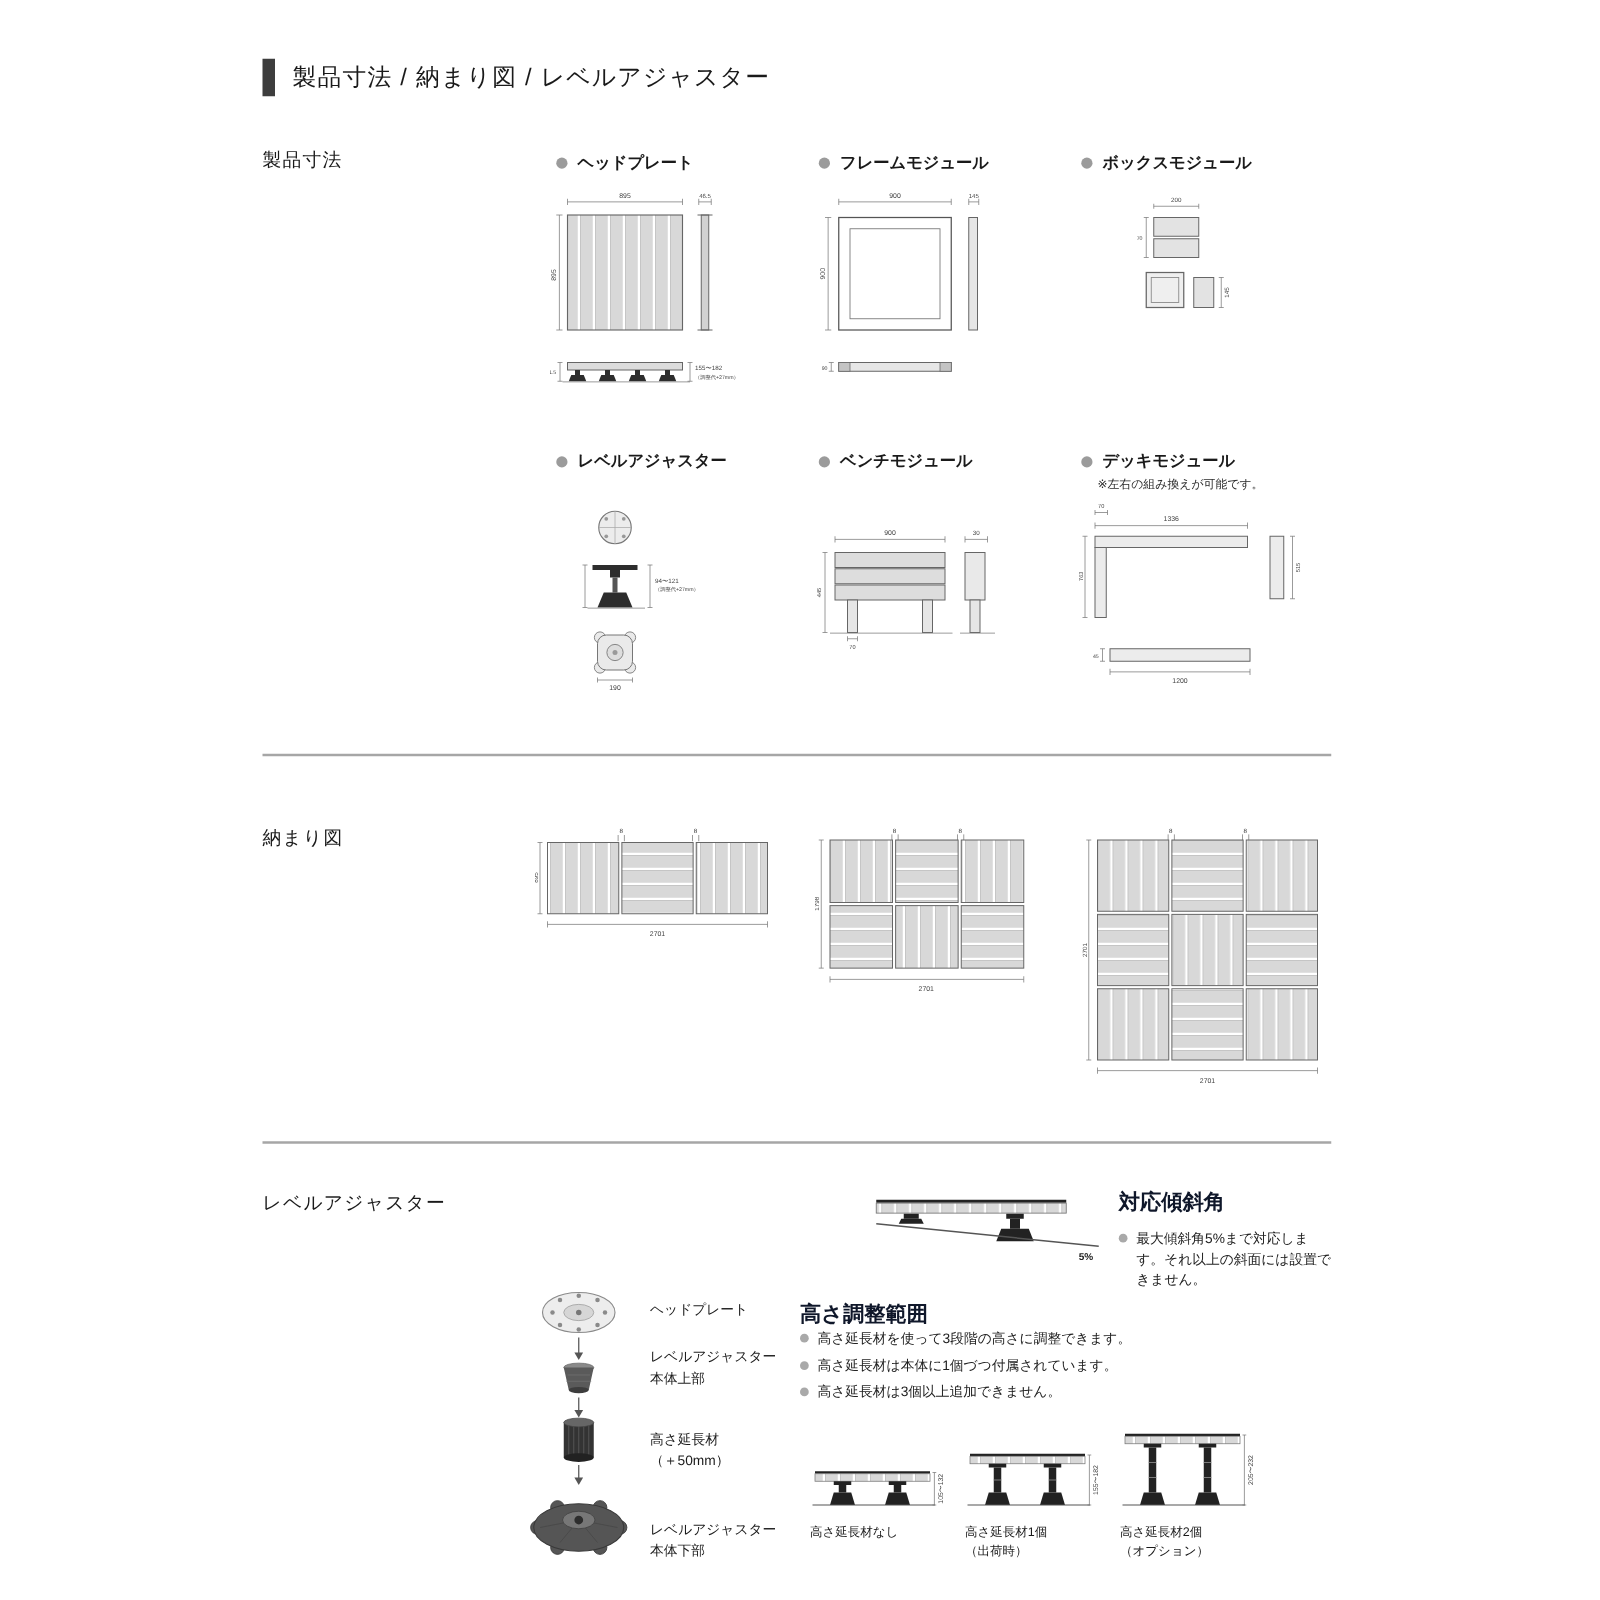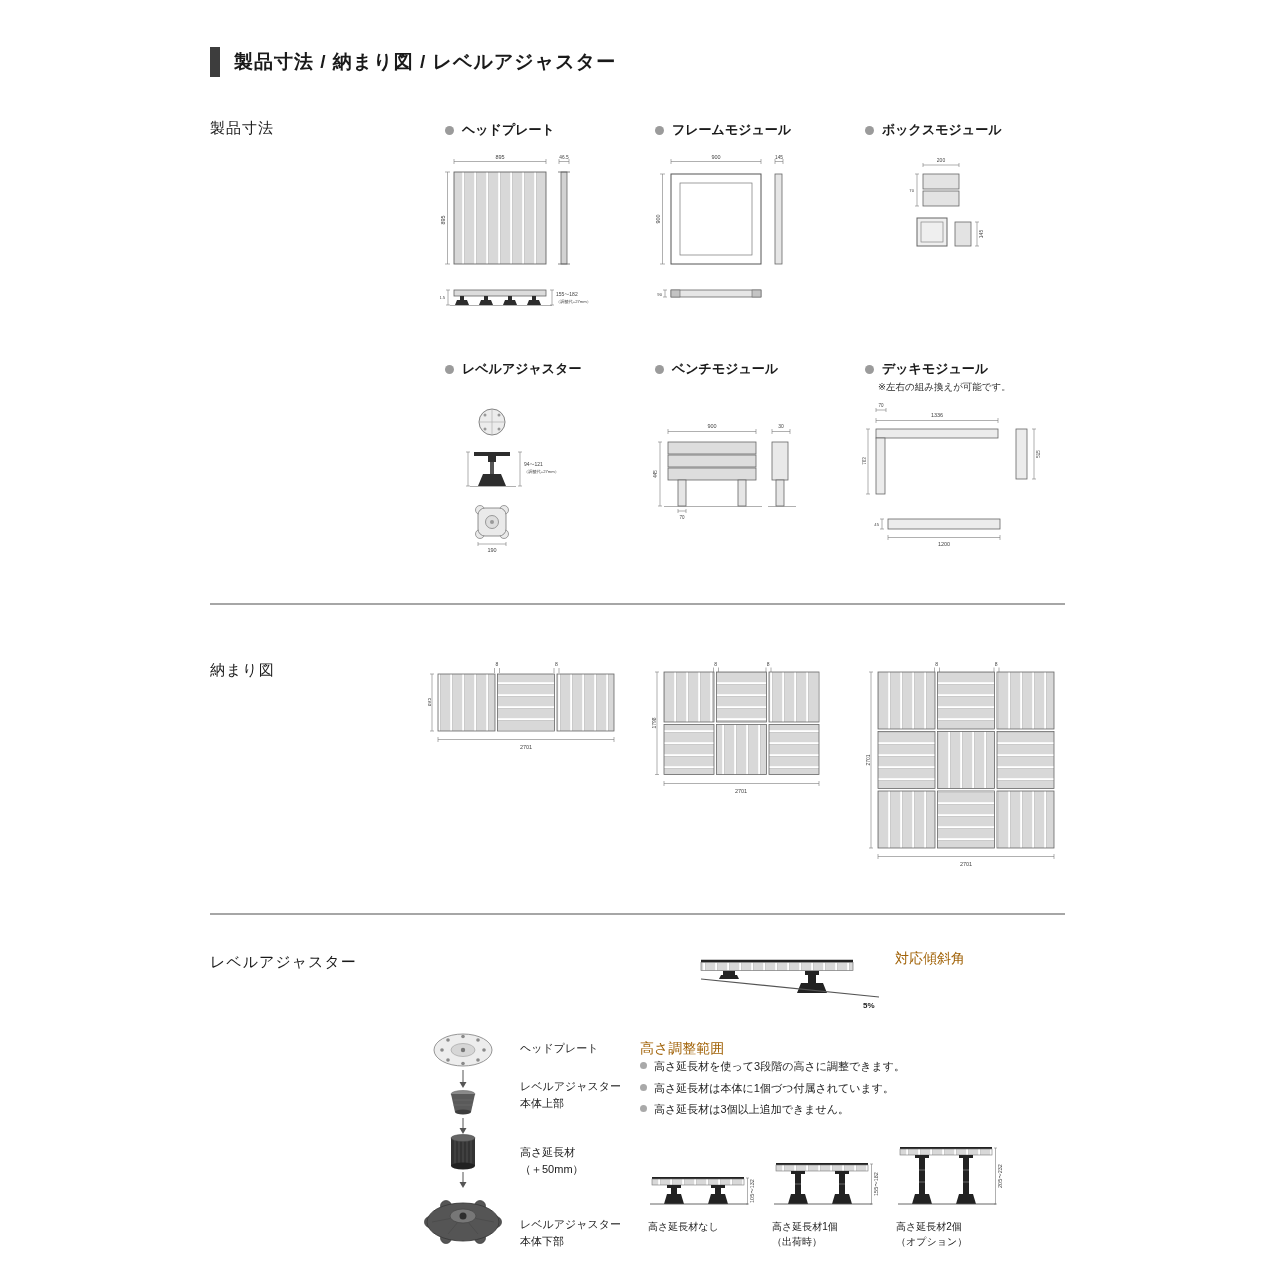--- a/index.html
+++ b/index.html
@@ -3,24 +3,24 @@
 <meta charset="utf-8">
 <style>
   *{margin:0;padding:0;box-sizing:border-box}
   html,body{background:#fff}
   body{width:1280px;height:1280px;position:relative;overflow:hidden;
        font-family:"Liberation Sans","DejaVu Sans",sans-serif;color:#222}
   .abs{position:absolute}
   
   .title-block{display:flex;align-items:center}
   .title-accent{width:10px;height:30px;background:#3d3d3d;margin-right:14px}
-  .page-title{font-size:19px;font-weight:bold;letter-spacing:1px;color:#1a1a1a}
+  .page-title{font-size:19px;font-weight:normal;letter-spacing:1px;color:#1a1a1a}
   
   .heading{font-size:15px;font-weight:normal;color:#1a1a1a;letter-spacing:1px}
-  .sub-title{font-size:14px;font-weight:normal;color:#a16207}
+  .sub-title{font-size:17px;font-weight:bold;color:#0f172a}
   
   .mod-header{display:flex;align-items:center;gap:8px}
   .dot{width:9px;height:9px;border-radius:50%;background:#9b9b9b;flex:0 0 auto}
   .mod-label{font-size:13px;font-weight:bold;color:#1a1a1a}
   .note{font-size:9.5px;color:#2a2a2a}
   .divider{height:2px;background:#a6a6a6}
   
   .bullet-item{display:flex;gap:7px;font-size:11px;color:#222;line-height:1.5;margin-bottom:5px}
   .bullet-item .dot{width:7px;height:7px;margin-top:4px;background:#a9a9a9}
   
@@ -308,20 +308,24 @@
     <rect x="115" y="27" width="8" height="8"></rect>
     <path d="M108,35 L130,35 L134,45 L104,45 Z"></path>
   </g>
   <path d="M8,31 L186,49" stroke="#555" stroke-width="1.2"></path>
   <text x="170" y="60" style="font-size:8px;fill:#222;font-weight:bold">5%</text>
 </svg>
 </div>
 
 <div class="abs" style="left:895px;top:950px;width:172px">
   <div class="sub-title" style="margin-bottom:10px">対応傾斜角</div>
+  <div class="bullet-item">
+    <span class="dot"></span>
+    <span>最大傾斜角5%まで対応します。それ以上の斜面には設置できません。</span>
+  </div>
 </div>
 
 <div class="abs" style="left:418px;top:1026px;width:270px;height:240px">
 <svg width="95" height="235" viewBox="0 0 95 235" class="abs" style="left:0;top:0">
 
   <ellipse cx="45" cy="24" rx="29" ry="16" fill="#ededed" stroke="#8a8a8a" stroke-width="0.9"></ellipse>
   <ellipse cx="45" cy="24" rx="12" ry="6.5" fill="#d6d6d6" stroke="#999" stroke-width="0.6"></ellipse>
   <g fill="#8a8a8a">
     <circle cx="45" cy="10.5" r="1.8"></circle>
         <circle cx="45" cy="37.5" r="1.8"></circle>

